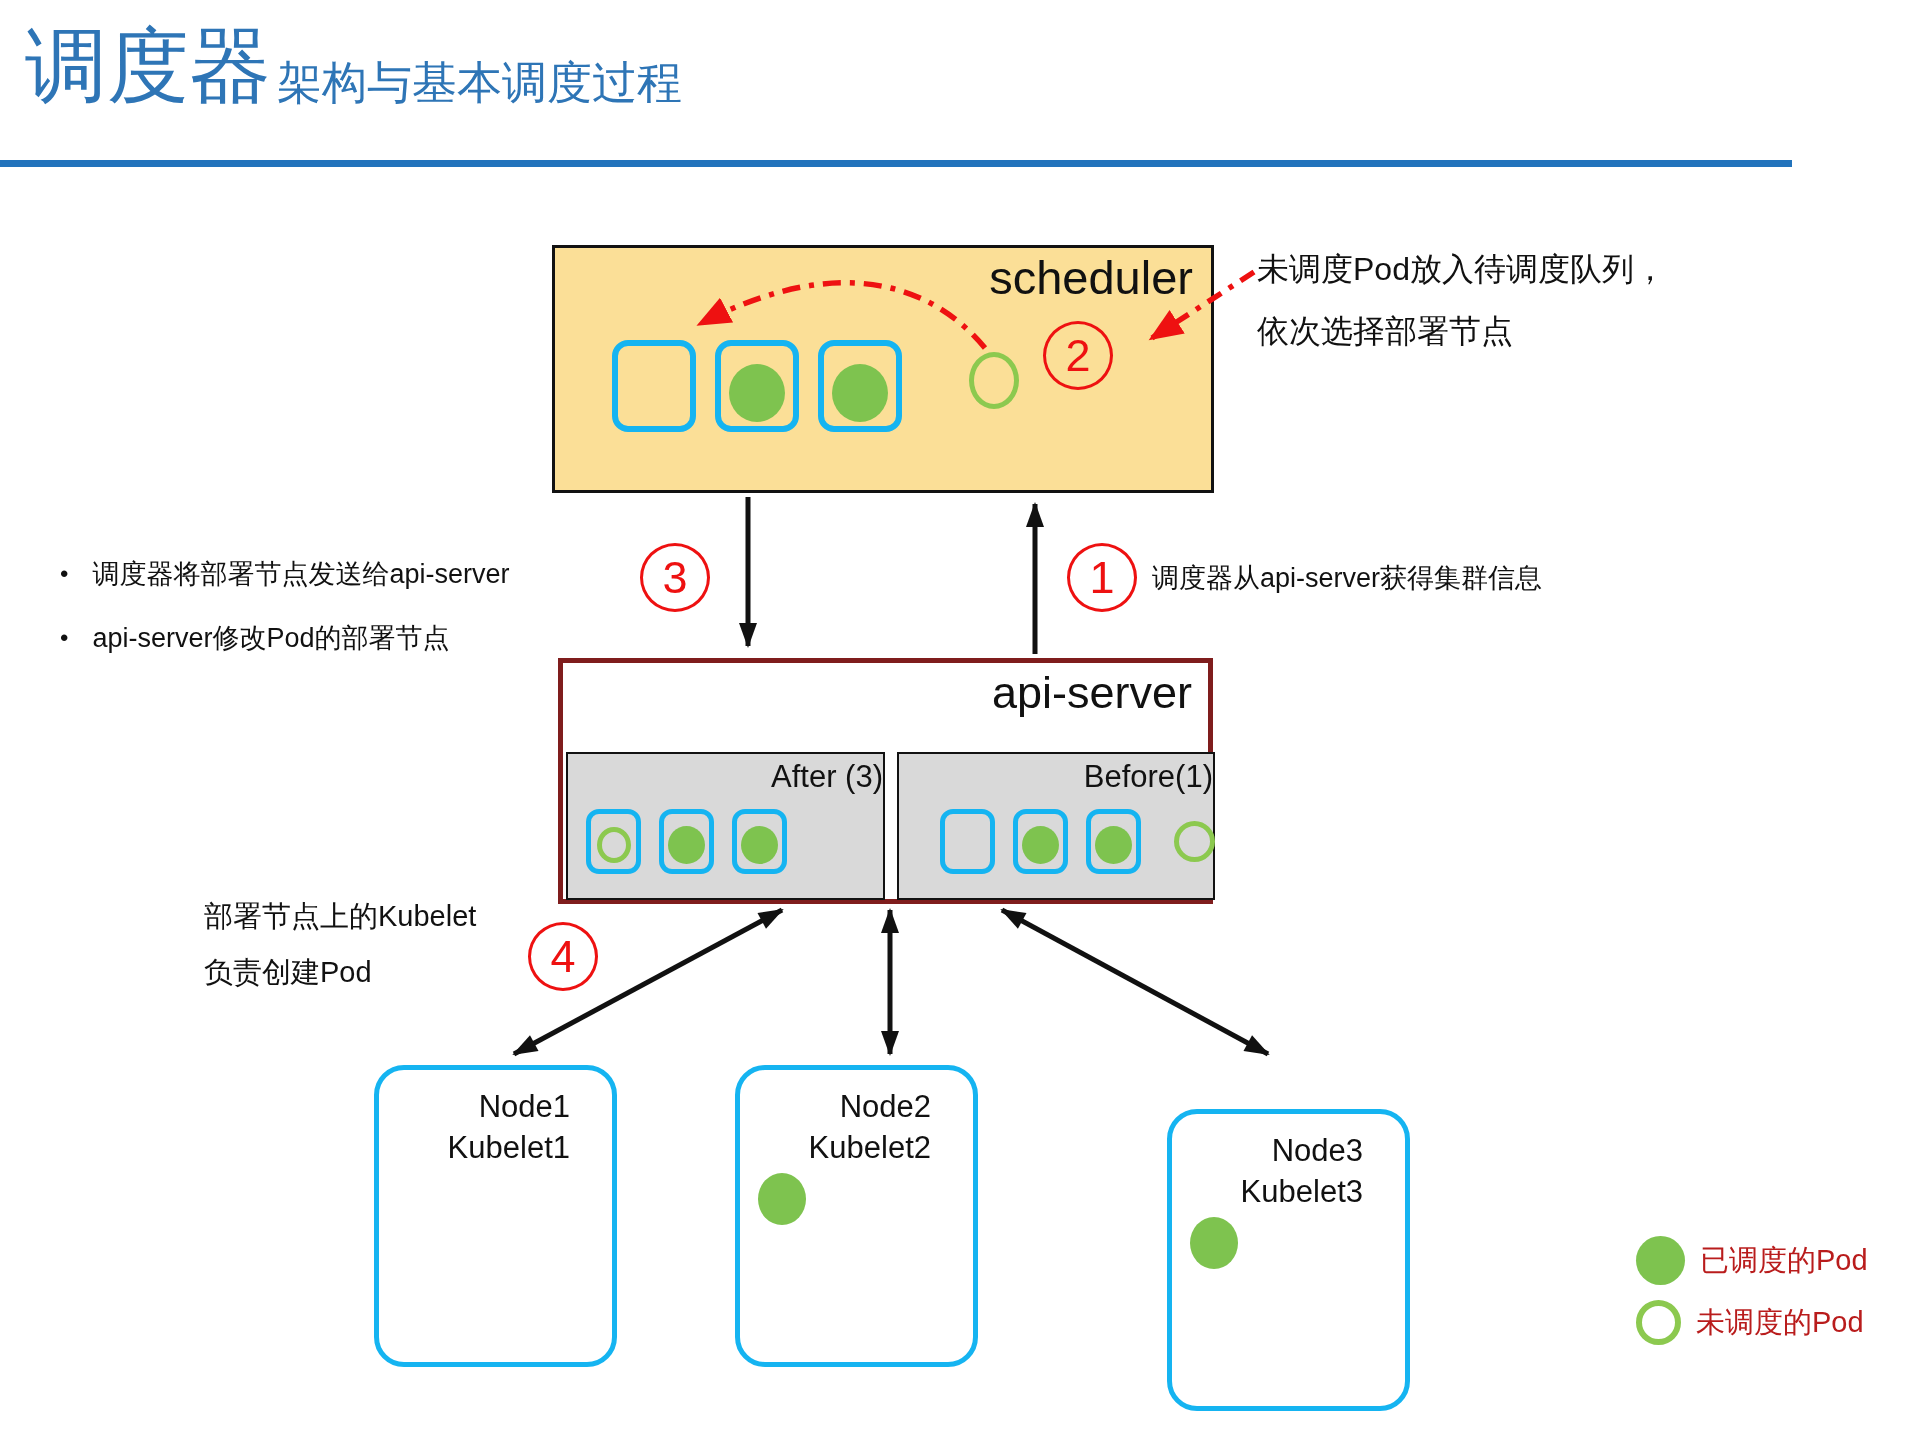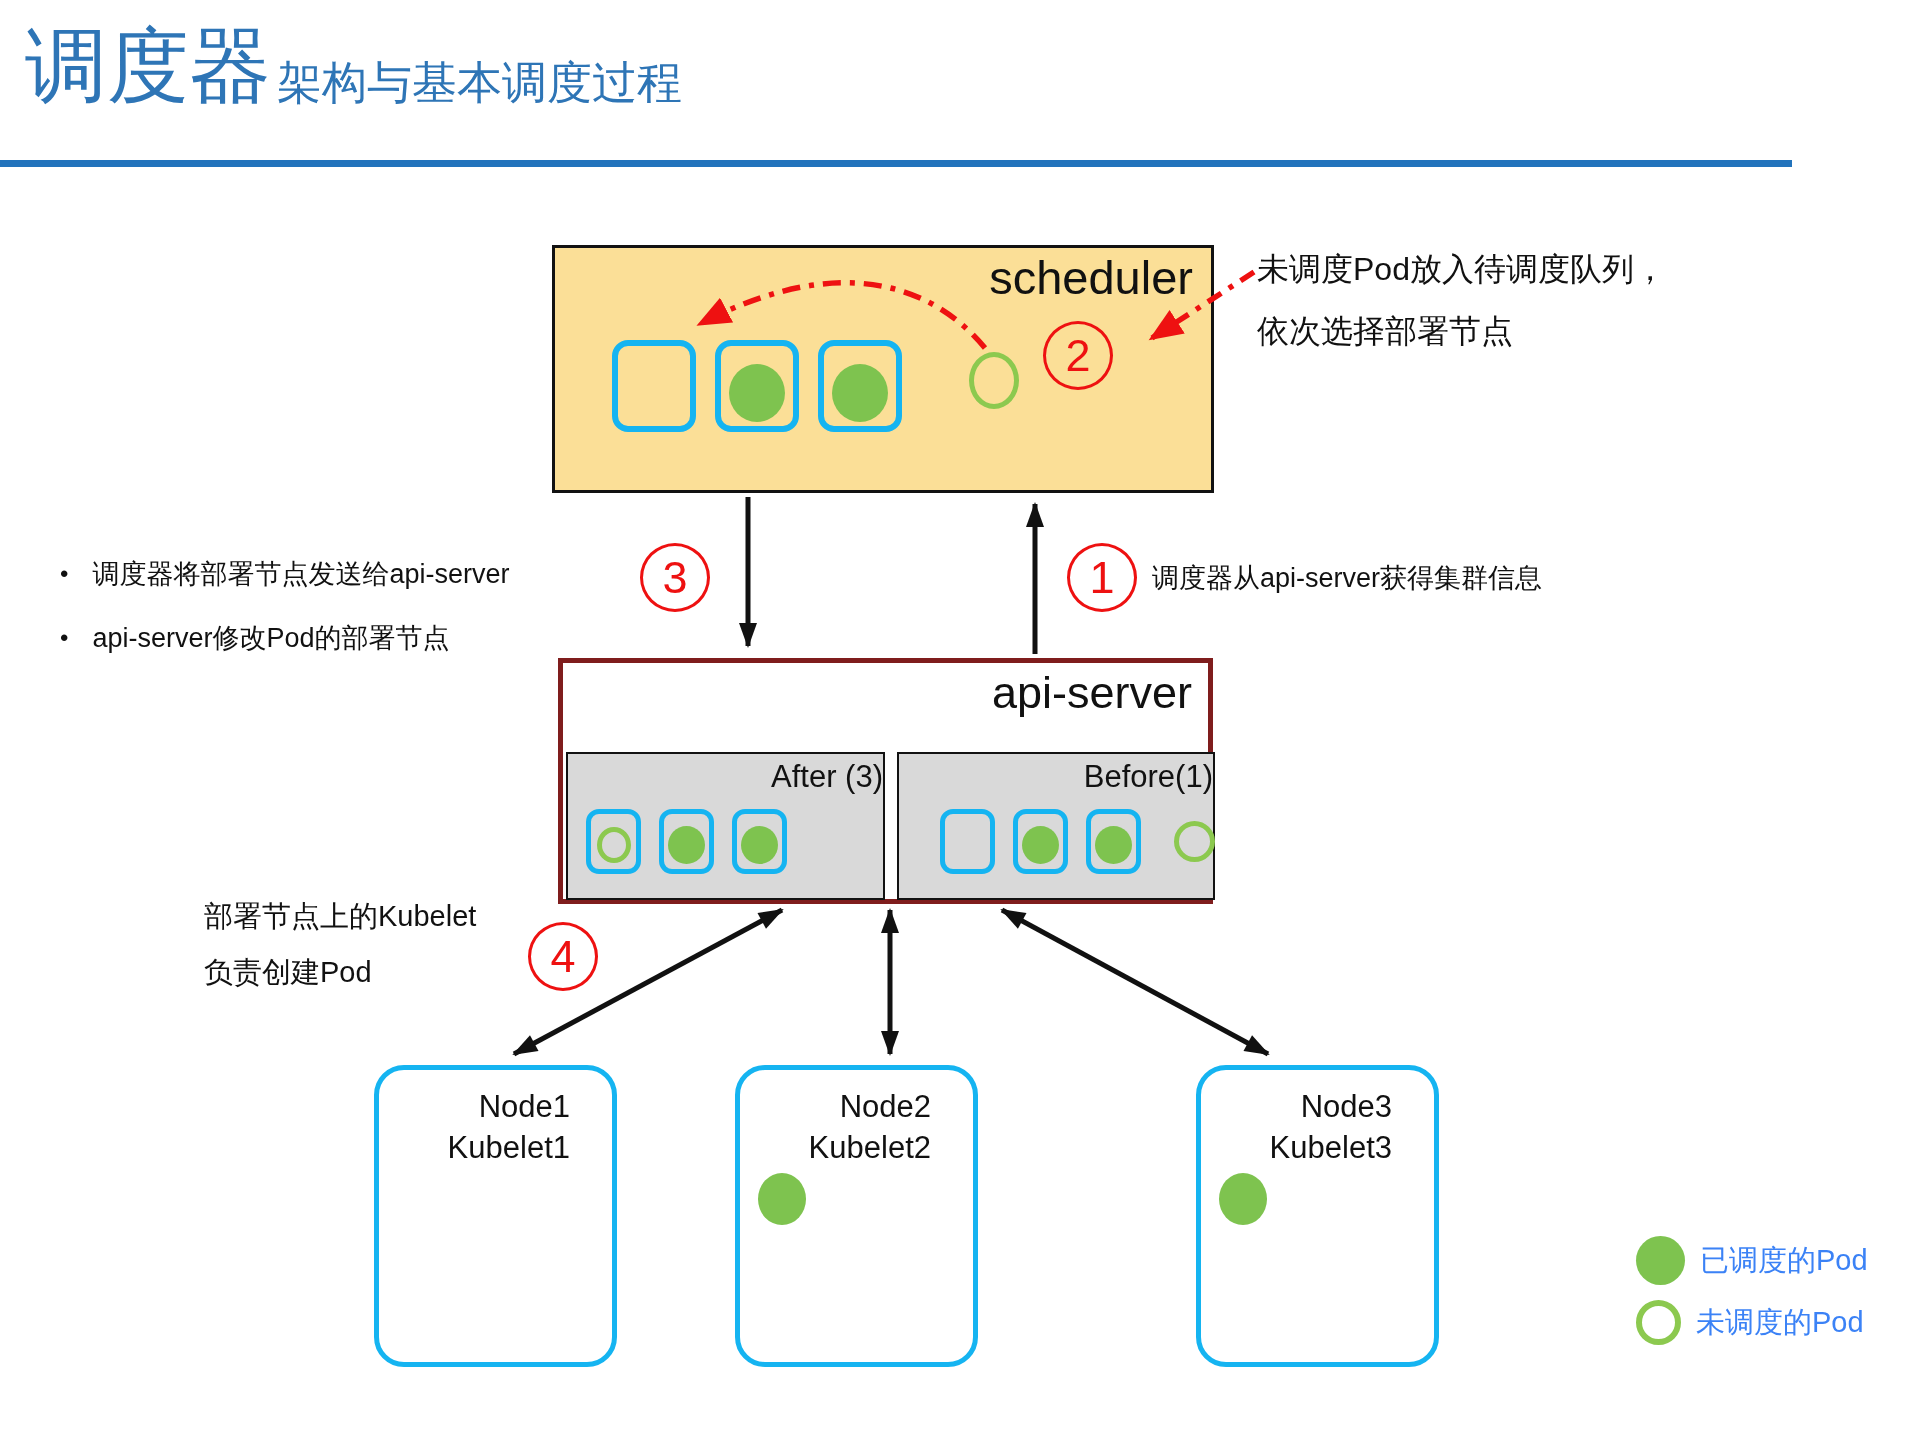--- a/index.html
+++ b/index.html
@@ -40,21 +40,21 @@
   .sub-panel.before{left:334px;width:318px;}
   .panel-title{text-align:right;margin-top:5px;font-size:31px;color:#111;}
   .pods-row.small-row{position:absolute;top:55px;gap:18px;align-items:center;}
   .after .pods-row.small-row{left:18px;}
   .before .pods-row.small-row{left:41px;}
   .loose-outline{width:41px;height:41px;border:5px solid #8CC94F;border-radius:50%;
     box-sizing:border-box;margin-left:15px;}
   
   .node-box{position:absolute;top:1065px;width:243px;height:302px;background:#fff;
     border:5px solid #15B4F1;border-radius:30px;box-sizing:border-box;}
-  .node-box.n1{left:374px;} .node-box.n2{left:728px;margin-left:7px;} .node-box.n3{left:1196px;}
+  .node-box.n1{left:374px;} .node-box.n2{left:728px;margin-left:7px;} .node-box.n3{left:1167px;margin-top:44px;}
   .node-label{text-align:right;padding:16px 42px 0 0;font-size:31px;line-height:41px;color:#111;}
   .node-dot{position:absolute;left:18px;top:103px;width:48px;height:52px;border-radius:50%;background:#7EC34F;}
   
   .badge{position:absolute;width:70px;height:69px;border:3px solid #EE1111;border-radius:50%;
     box-sizing:border-box;display:flex;align-items:center;justify-content:center;
     color:#EE1111;font-size:45px;background:transparent;}
   .badge.b2{left:1043px;top:321px;}
   .badge.b3{left:640px;top:543px;}
   .badge.b1{left:1067px;top:543px;}
   .badge.b4{left:528px;top:922px;}
@@ -64,21 +64,21 @@
   .bullets{left:60px;top:542px;font-size:27px;}
   .bullet-row{display:flex;align-items:center;gap:24px;height:64px;}
   .bullet-dot{font-size:24px;}
   .step1-note{left:1152px;top:560px;font-size:27px;}
   .kubelet-note{left:204px;top:888px;font-size:29px;line-height:56px;}
   
   .legend{position:absolute;left:1636px;top:1236px;}
   .legend-row{display:flex;align-items:center;gap:15px;margin-bottom:15px;}
   .legend-swatch-filled{width:49px;height:49px;border-radius:50%;background:#7EC34F;}
   .legend-swatch-outline{width:45px;height:45px;border-radius:50%;border:6px solid #8CC94F;box-sizing:border-box;background:#fff;}
-  .legend-text{font-size:29px;color:#3b82f6;}
+  .legend-text{font-size:29px;color:#b91c1c;}
   
   .arrows{position:absolute;left:0;top:0;width:1919px;height:1439px;pointer-events:none;}
 </style>
 </head>
 <body>
 
 <div class="slide">
 
   <div class="title-row">
     <div class="main-title">调度器</div>

